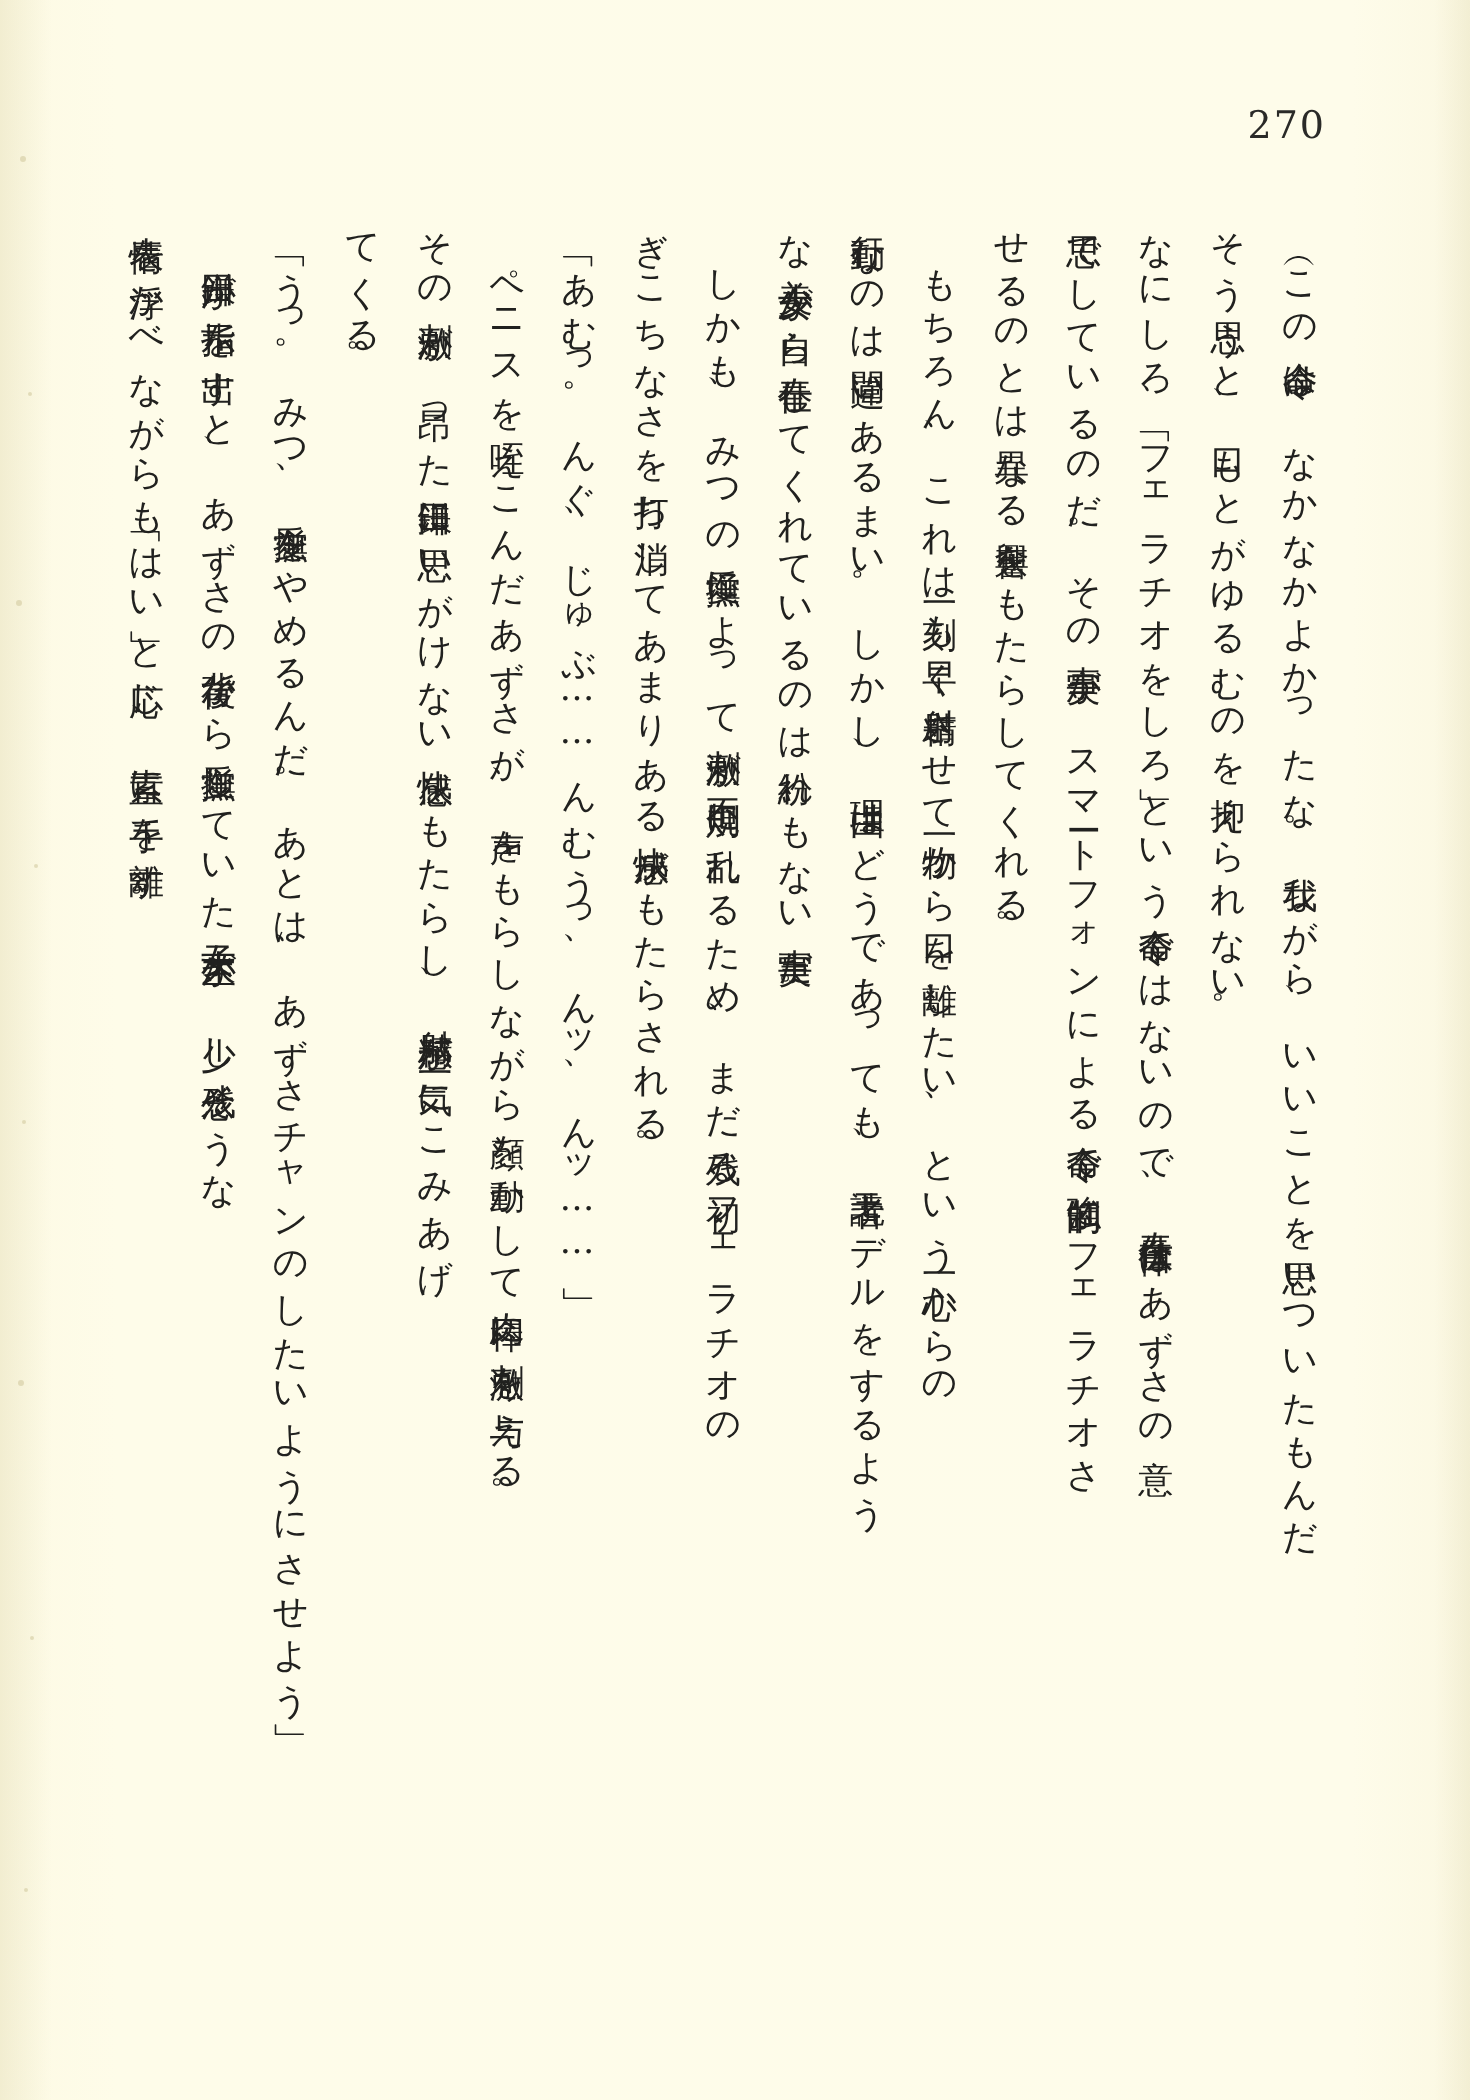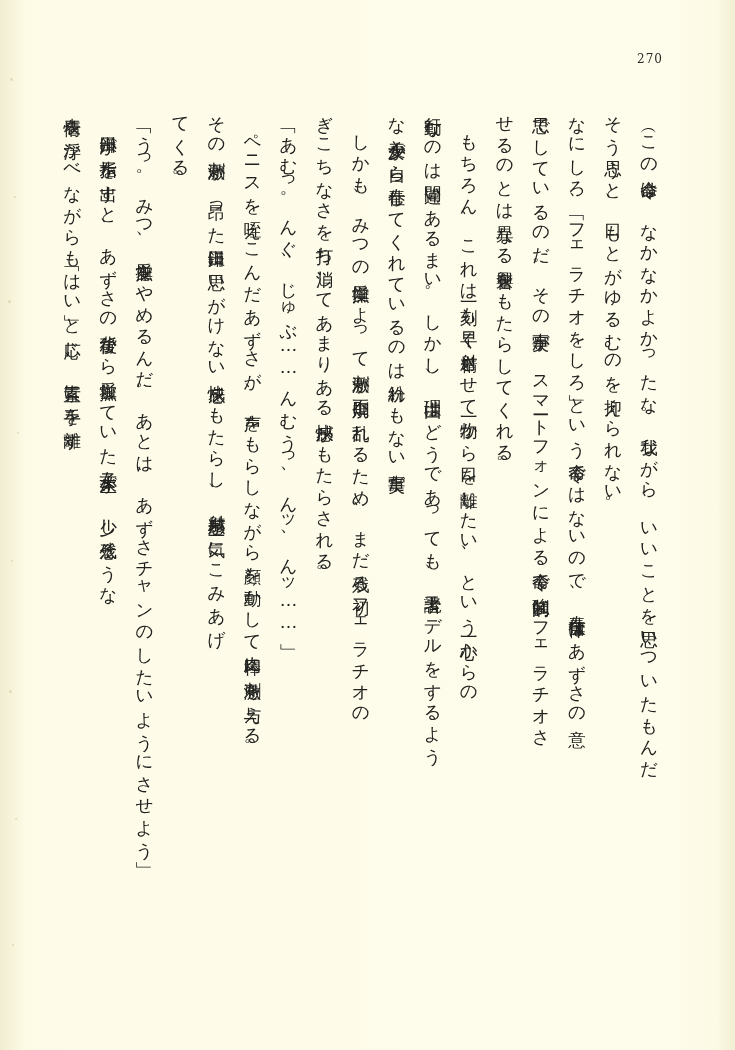--- a/index.html
+++ b/index.html
@@ -38,21 +38,21 @@
     position: absolute;
     background: #cfc79a;
     border-radius: 50%;
     opacity: .55;
   }
 
   .page-number {
     position: absolute;
     top: 52px;
     right: 72px;
-    font-size: 12px;
+    font-size: 19px;
     color: #2a2a28;
     letter-spacing: 1px;
     font-family: "DejaVu Serif", "Liberation Serif", serif;
   }
 
   
   .text-block {
     position: absolute;
     top: 104px;
     right: 68px;

